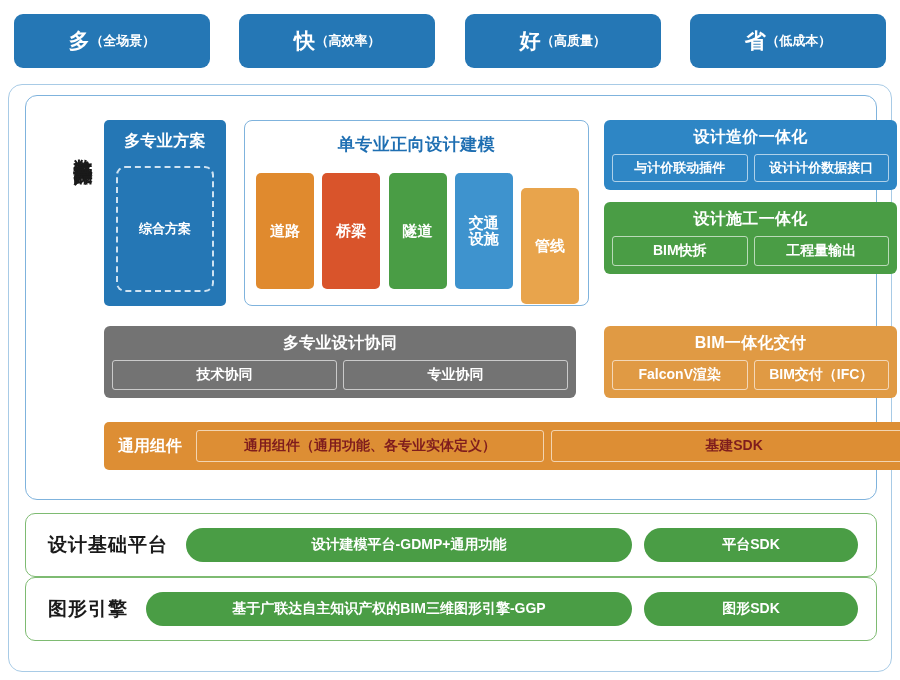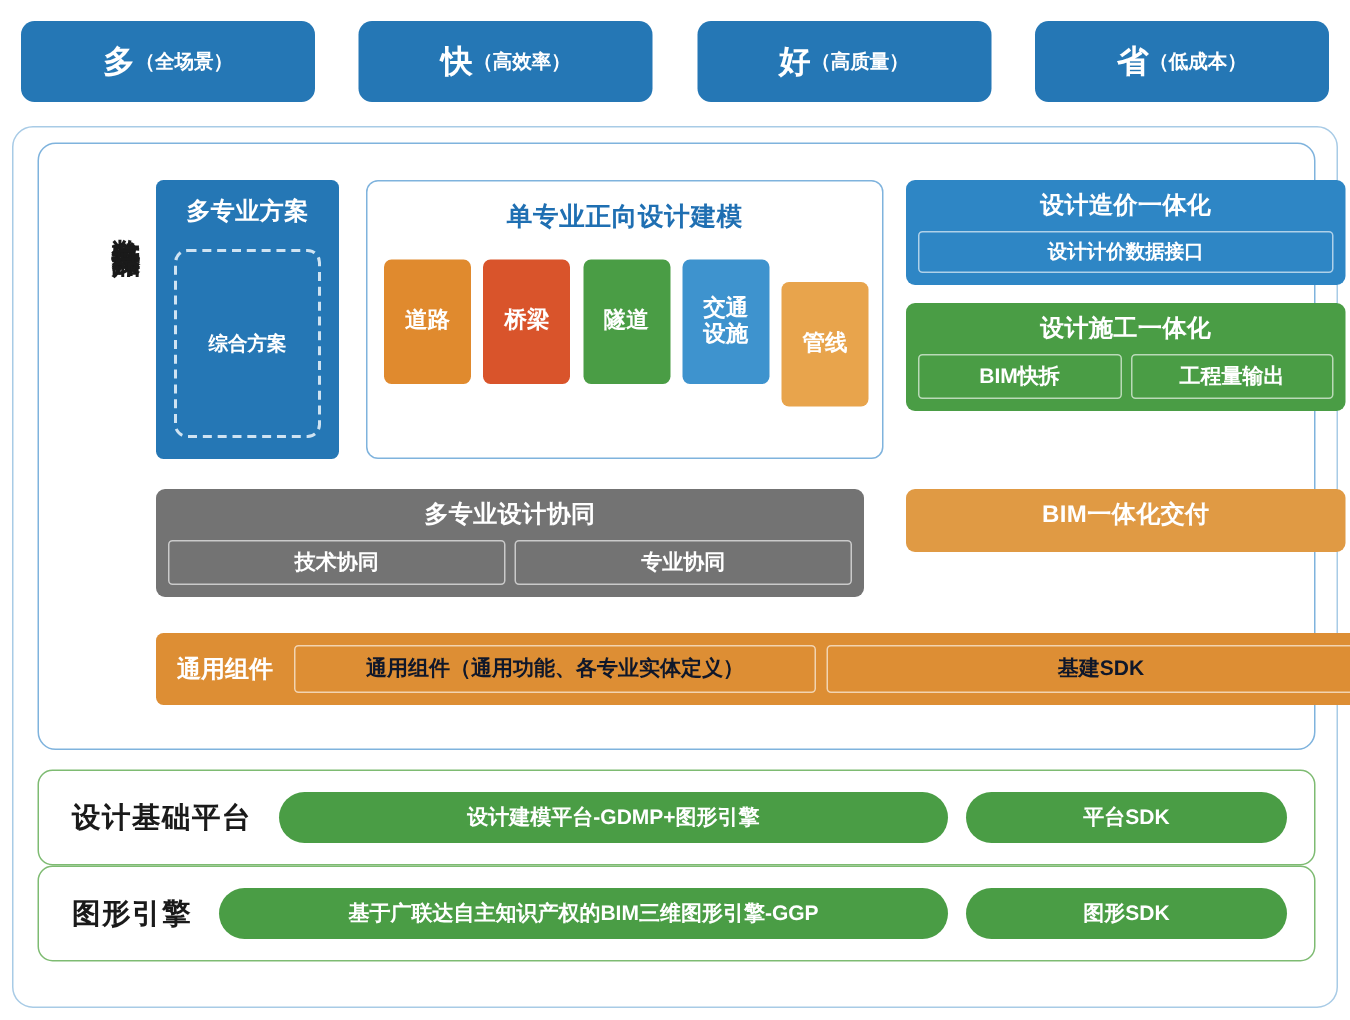--- a/index.html
+++ b/index.html
@@ -81,21 +81,21 @@
     border: 1.5px solid #7fb3dd; border-radius: 8px;
     background: #fff;
   }
   .mono-title {
     margin-top: 12px; text-align: center;
     font-size: 17px; font-weight: bold; color: #1f6fb2;
     letter-spacing: .5px;
   }
   .disciplines {
     position: absolute; left: 11px; top: 52px;
-    width: 323px; height: 83px;
+    width: 323px; height: 116px;
     display: flex; justify-content: space-between;
   }
   .disc {
     width: 58px; height: 100%;
     border-radius: 5px;
     display: flex; align-items: center; justify-content: center;
     color: #ffffff; font-size: 15px; font-weight: bold;
     text-align: center; line-height: 1.08;
   }
 
@@ -136,21 +136,21 @@
     padding: 0 7px; gap: 7px;
   }
   .row3-label {
     color: #ffffff; font-size: 16px; font-weight: bold;
     white-space: nowrap; padding: 0 7px;
   }
   .row3-chip {
     height: 32px;
     border: 1px solid rgba(255,255,255,.62); border-radius: 3px;
     display: flex; align-items: center; justify-content: center;
-    color: #0f172a; font-size: 14px; font-weight: bold;
+    color: #7f1d1d; font-size: 14px; font-weight: bold;
     white-space: nowrap;
   }
   .row3-chip.wide  { width: 348px; }
   .row3-chip.grow  { flex: 1; }
 
   
   .plat-row {
     position: absolute; left: 16px;
     width: 852px; height: 64px;
     border: 1.5px solid #7ebb72; border-radius: 10px;
@@ -218,20 +218,21 @@
             <div class="disc" style="background: rgb(74, 157, 69);">隧道</div>
             <div class="disc" style="background: rgb(62, 147, 206);">交通<br>设施</div>
             <div class="disc" style="background: rgb(232, 164, 76); margin-top: 15px;">管线</div>
           </div>
         </div>
 
         <div class="right-col">
           <div class="panel panel-blue" style="background: rgb(46, 134, 197);">
             <div class="p-title">设计造价一体化</div>
             <div class="chips">
+              <div class="chip">与计价联动插件</div>
               <div class="chip">设计计价数据接口</div>
             </div>
           </div>
 
           <div class="panel panel-green" style="margin-top: 12px; background: rgb(74, 157, 69);">
             <div class="p-title">设计施工一体化</div>
             <div class="chips tall">
               <div class="chip">BIM快拆</div>
               <div class="chip">工程量输出</div>
             </div>
@@ -243,33 +244,37 @@
         <div class="r2-left panel panel-redorange" style="background: #737373;">
           <div class="p-title">多专业设计协同</div>
           <div class="chips tall">
             <div class="chip">技术协同</div>
             <div class="chip">专业协同</div>
           </div>
         </div>
 
         <div class="r2-right panel panel-orange" style="background: rgb(224, 154, 68);">
           <div class="p-title">BIM一体化交付</div>
+          <div class="chips tall">
+            <div class="chip">FalconV渲染</div>
+            <div class="chip">BIM交付（IFC）</div>
+          </div>
         </div>
       </div>
 
       <div class="row3" style="background: rgb(221, 142, 52);">
         <div class="row3-label">通用组件</div>
         <div class="row3-chip wide">通用组件（通用功能、各专业实体定义）</div>
         <div class="row3-chip grow">基建SDK</div>
       </div>
     </div>
 
     <div class="plat-row r1">
       <div class="plat-label">设计基础平台</div>
-      <div class="plat-pill main" style="background: rgb(74, 157, 69);">设计建模平台-GDMP+图形引擎</div>
+      <div class="plat-pill main" style="background: rgb(74, 157, 69);">设计建模平台-GDMP+通用功能</div>
       <div class="plat-pill sdk" style="background: rgb(74, 157, 69);">平台SDK</div>
     </div>
 
     <div class="plat-row r2">
       <div class="plat-label">图形引擎</div>
       <div class="plat-pill main" style="background: rgb(74, 157, 69);">基于广联达自主知识产权的BIM三维图形引擎-GGP</div>
       <div class="plat-pill sdk" style="background: rgb(74, 157, 69);">图形SDK</div>
     </div>
 
   </div>

